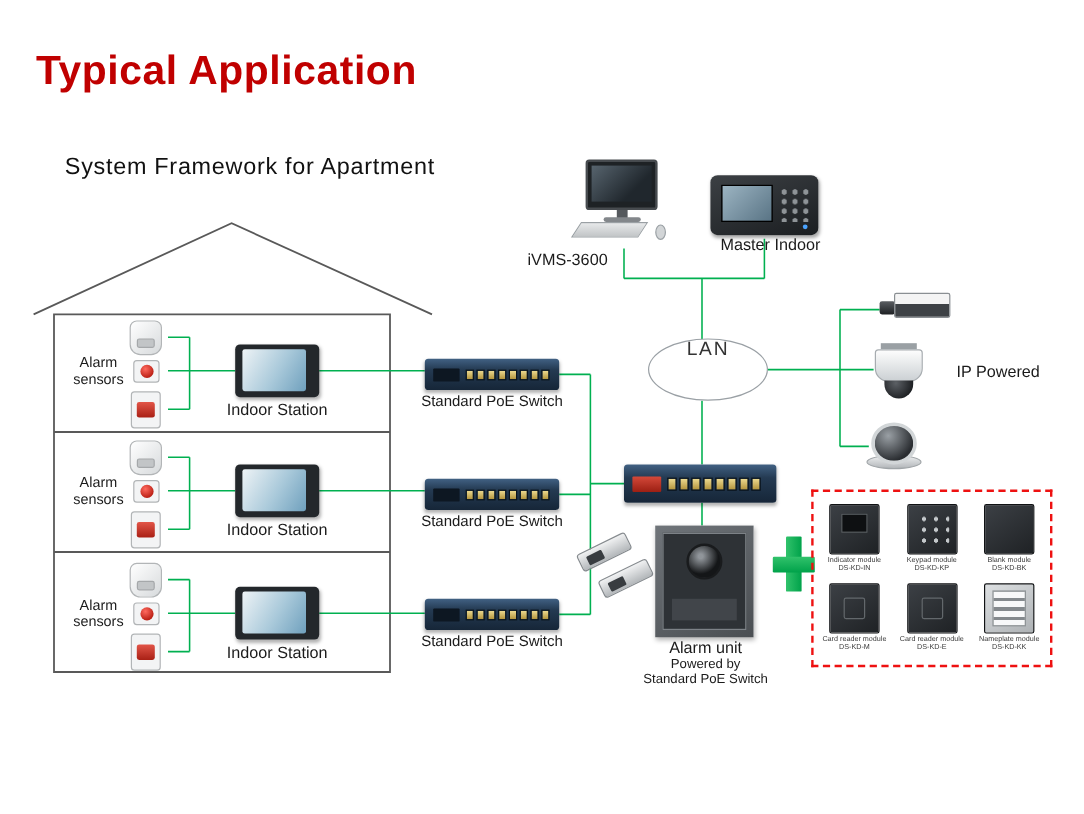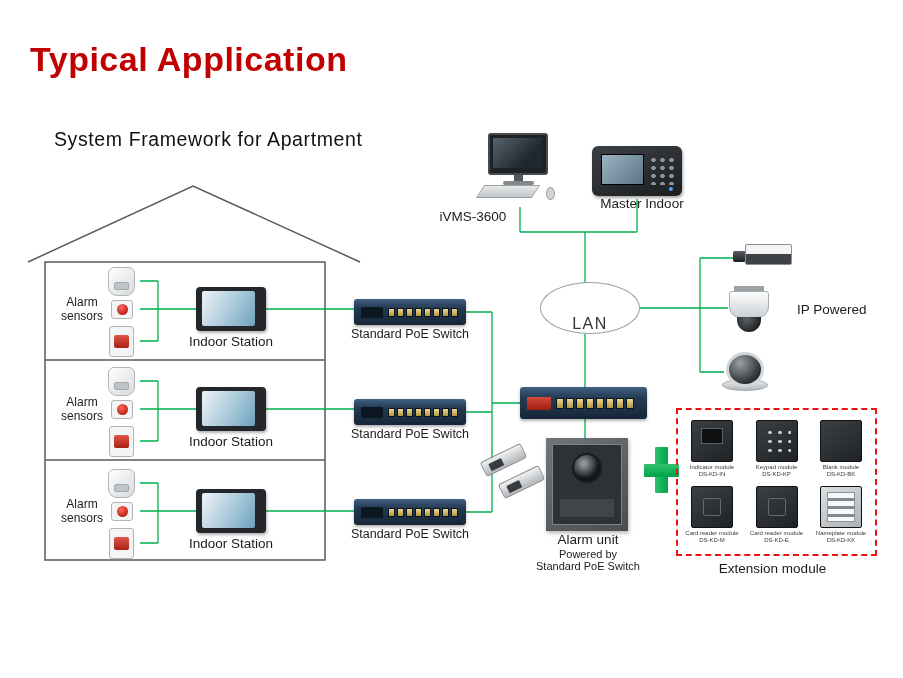--- a/index.html
+++ b/index.html
@@ -45,21 +45,21 @@
   .keyboard { position:absolute; left:2px; top:52px; width:56px; height:13px; background:linear-gradient(#e7e9ea,#c2c5c7); border:1px solid #9aa0a4; transform:skewX(-33deg); }
   .mouse { position:absolute; left:68px; top:54px; width:9px; height:13px; background:#d2d5d7; border:1px solid #9aa0a4; border-radius:50%; }
 
   
   .master { width:90px; height:50px; background:linear-gradient(160deg,#3c4044,#1b1e21); border-radius:6px; box-shadow:1px 2px 3px rgba(0,0,0,0.35); }
   .ms-screen { position:absolute; left:9px; top:8px; width:43px; height:31px; background:linear-gradient(135deg,#9cb4c2,#597485); border:1px solid #000; }
   .ms-keys { position:absolute; right:7px; top:9px; width:27px; height:30px; background-image:radial-gradient(circle,#8f9498 2px,rgba(0,0,0,0) 2.5px); background-size:9px 8px; background-position:1px 1px; }
   .ms-led { position:absolute; right:9px; bottom:5px; width:4px; height:4px; border-radius:50%; background:#4aa3ff; }
 
   
-  .lan { left:540px; top:282px; width:100px; height:52px; border:1.5px solid #9aa0a5; border-radius:50%; background:#fff; display:flex; align-items:flex-end; justify-content:center; font-size:16px; letter-spacing:1.5px; color:#333; }
+  .lan { left:540px; top:282px; width:100px; height:52px; border:1.5px solid #9aa0a5; border-radius:50%; background:#fff; display:flex; align-items:flex-start; justify-content:center; font-size:16px; letter-spacing:1.5px; color:#333; }
 
   
   .boxcam { width:60px; height:26px; }
   .bc-lens { position:absolute; left:0; top:8px; width:13px; height:11px; background:linear-gradient(#5a5e62,#1e2124); border-radius:2px; }
   .bc-body { position:absolute; left:12px; top:1px; width:47px; height:21px; border-radius:2px; border:1px solid #8a8f93; background:linear-gradient(180deg,#f4f4f4 0 45%,#3e4246 45% 100%); }
   .ptz { width:42px; height:52px; }
   .ptz-mount { position:absolute; top:0; left:6px; width:30px; height:5px; background:#9aa0a4; }
   .ptz-body { position:absolute; top:5px; left:1px; width:40px; height:27px; background:linear-gradient(#fdfdfd,#ccd1d4); border:1px solid #a7acb0; border-radius:3px 3px 11px 11px; }
   .ptz-dome { position:absolute; top:31px; left:9px; width:24px; height:15px; background:radial-gradient(circle at 40% 15%, #5c6065, #17191c 80%); border-radius:0 0 14px 14px; }
   .domecam { width:46px; height:42px; }
@@ -328,15 +328,14 @@
         <div class="module m-name">
             <div class="strips"></div>
           </div>
         <div class="mod-caption">
           <div>Nameplate module</div>
           <div>DS-KD-KK</div>
         </div>
       </div>
     </div>
   </div>
-  <div class="lbl center" style="left:690px; top:561px; width:165px; font-size:13.5px;">Extension module</div>
 
 </div>
 
 </body></html>

